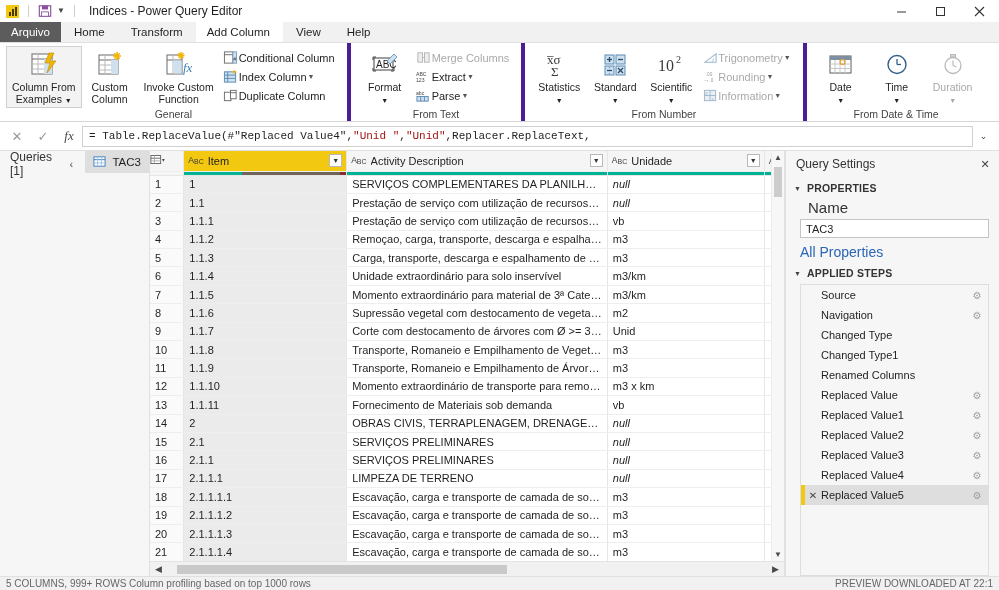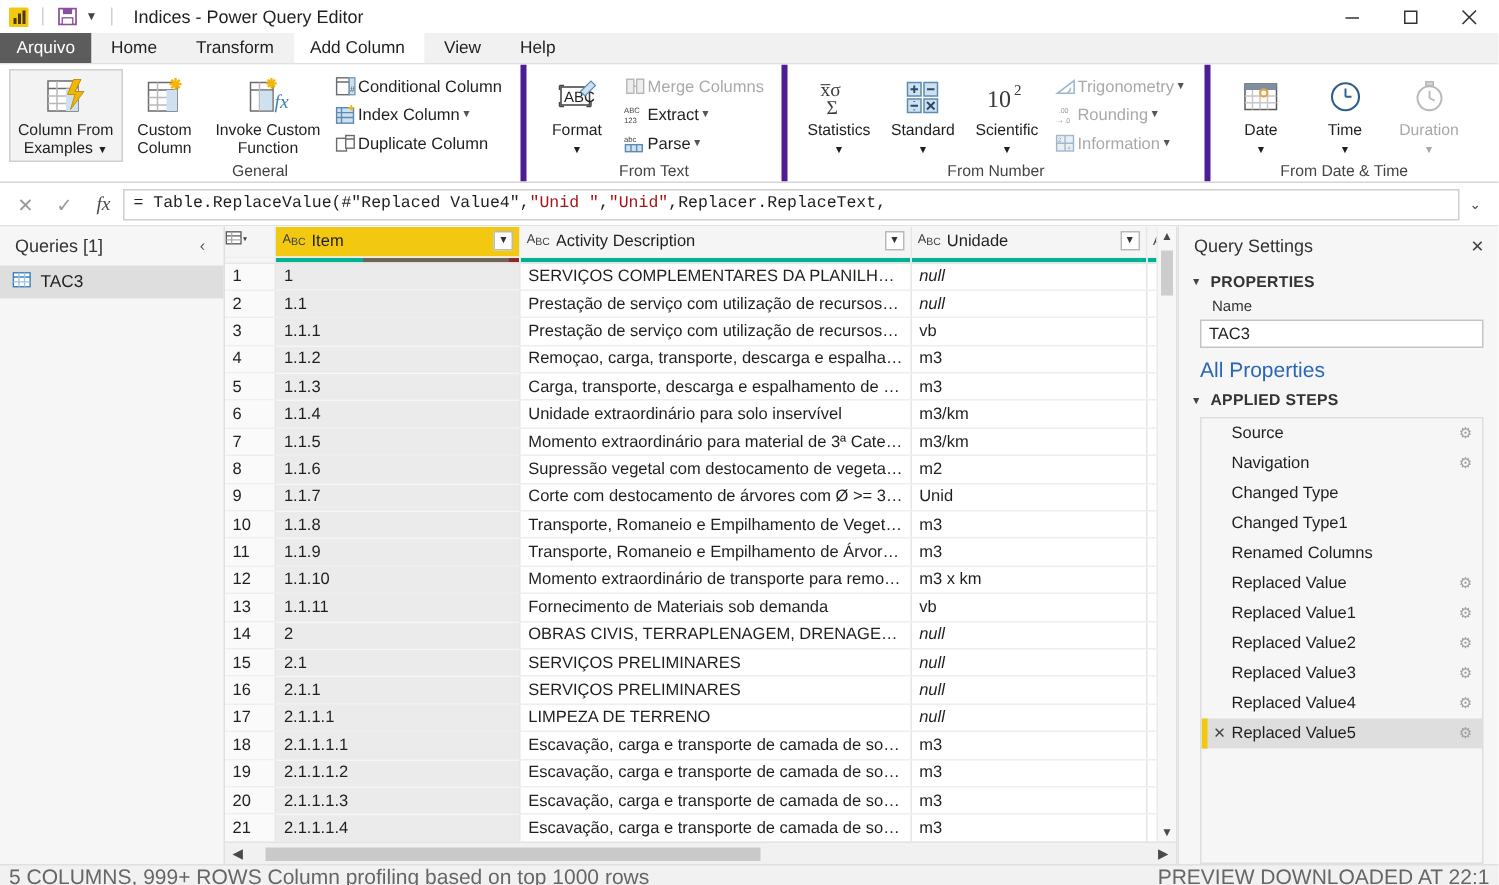--- a/index.html
+++ b/index.html
@@ -91,21 +91,21 @@
     padding:0 6px; font-family:"Liberation Mono", monospace; font-size:11px; color:#1f1f1f;
     overflow:hidden; white-space:nowrap;
   }
   .fstr { color:#a31515; }
   .fbar-caret { width:22px;height:21px;display:flex;align-items:center;justify-content:center;color:#444;font-size:9px;cursor:default;border:1px solid transparent;border-left:none; }
 
   
   .main { flex:1; display:flex; min-height:0; position:relative; }
 
   
-  .qpane { width:150px;flex:0 0 150px;background:#f6f6f6;border-right:1px solid #e0e0e0;display:flex;flex-direction:column; }
+  .qpane { width:150px;flex:0 0 150px;background:#f6f6f6;border-right:1px solid #e0e0e0;display:flex;flex-direction:row; }
   .qpane-head { height:26px;display:flex;align-items:center;padding:0 6px 0 10px;font-size:12px;color:#333; }
   .qpane-head .t { flex:1; }
   .qpane-collapse { width:16px;height:18px;display:flex;align-items:center;justify-content:center;color:#555;font-size:11px;cursor:default; }
   .qitem { height:22px;display:flex;align-items:center;gap:6px;padding:0 8px;font-size:11.5px;color:#1f1f1f;cursor:default; }
   .qitem.sel { background:#dedede; }
 
   
   .grid { flex:1;min-width:0;display:flex;flex-direction:column;background:#fff;border-right:1px solid #e0e0e0; }
   .grid-scroll { flex:1;position:relative;overflow:hidden; }
   table.dg { border-collapse:collapse;table-layout:fixed;width:100%; }
@@ -149,37 +149,37 @@
   .hsb .thumb { position:absolute;left:10px;top:1px;height:9px;width:330px;background:#c9c9c9; }
 
   
   .qs { width:214px;flex:0 0 214px;background:#f6f6f6;display:flex;flex-direction:column;border-left:1px solid #e0e0e0; }
   .qs-head { height:26px;display:flex;align-items:center;padding:0 4px 0 10px; }
   .qs-head .t { flex:1;font-size:12px;color:#333; }
   .qs-close { width:20px;height:20px;display:flex;align-items:center;justify-content:center;color:#444;font-size:11px;cursor:default; }
   .qs-sec { display:flex;align-items:center;gap:6px;padding:5px 0 3px 8px;cursor:default; }
   .qs-sec .tri { font-size:7px;color:#444;transform:rotate(0deg); }
   .qs-sec .t { font-size:10.5px;font-weight:bold;color:#333;letter-spacing:.2px; }
-  .qs-lbl { font-size:10px;color:#333;padding:2px 0 2px 22px; }
+  .qs-lbl { font-size:15px;color:#333;padding:2px 0 2px 22px; }
   .qs-name { margin:1px 10px 0 14px;height:19px;border:1px solid #c4c4c4;background:#fff;display:flex;align-items:center;padding:0 5px;font-size:11px;color:#1f1f1f;cursor:text; }
   .qs-link { font-size:14px;color:#2a66b5;padding:6px 0 2px 14px;cursor:default; }
   .qs-steps { margin:2px 10px 0 14px;border:1px solid #dedede;background:#f6f6f6;flex:1;overflow:hidden; }
   .step { height:20px;display:flex;align-items:center;padding:0 3px 0 0;cursor:default;position:relative; }
   .step .acc { width:4px;height:20px;flex:0 0 4px;background:transparent; }
   .step .x { width:16px;flex:0 0 16px;text-align:center;font-size:10px;color:#444; }
   .step .nm { flex:1;font-size:11px;color:#1f1f1f;white-space:nowrap;overflow:hidden;text-overflow:ellipsis; }
   .step .gear { width:16px;flex:0 0 16px;text-align:center;font-size:10px;color:#9e9e9e; }
   .step.sel { background:#dedede; }
   .step.sel .acc { background:#f2c811; }
 
   
   .status {
     height:14px;flex:0 0 14px;background:#f1f1f1;border-top:1px solid #e0e0e0;
     display:flex;align-items:center;justify-content:space-between;padding:0 6px;
-    font-size:14px;color:#666;white-space:nowrap;overflow:hidden;
+    font-size:10px;color:#666;white-space:nowrap;overflow:hidden;
   }
   .status .left { display:flex;gap:12px; }
 </style>
 </head>
 <body>
 
 <div class="app">
 
   <div class="titlebar">
     <div class="qat">

